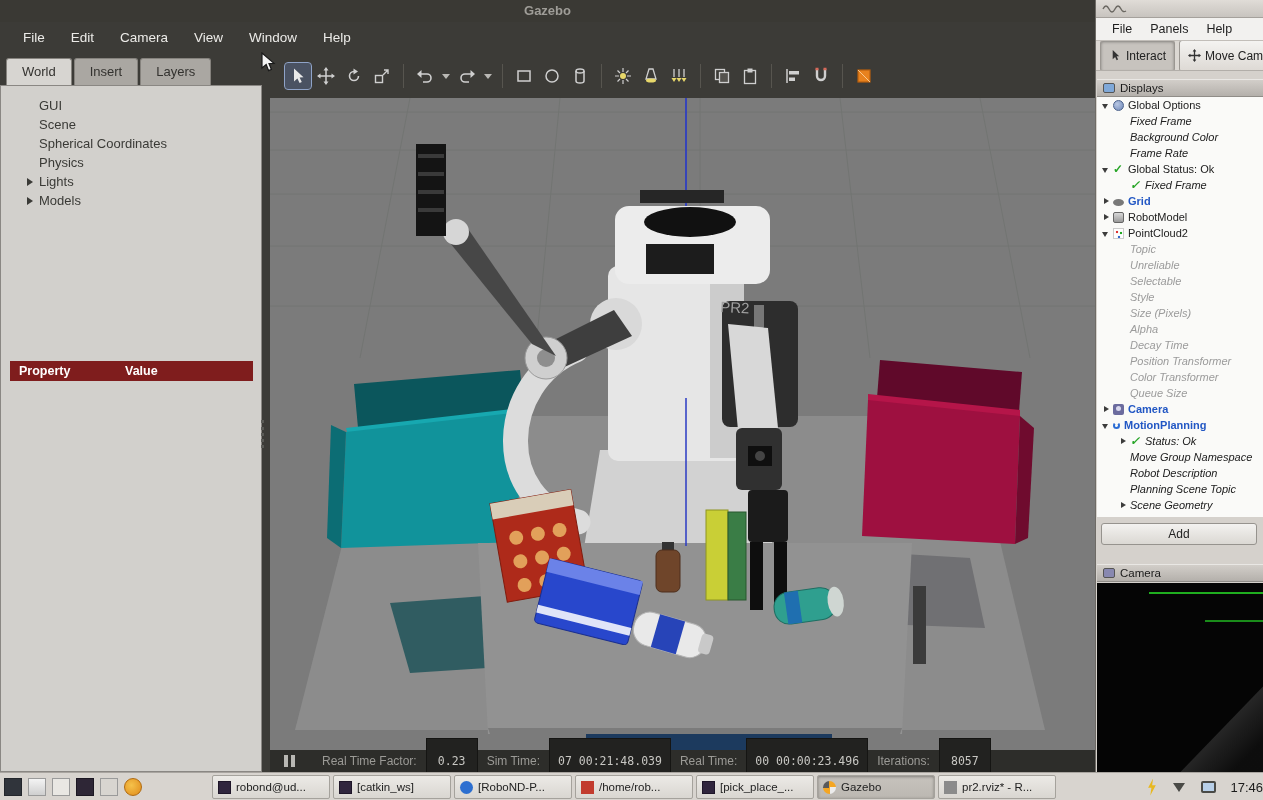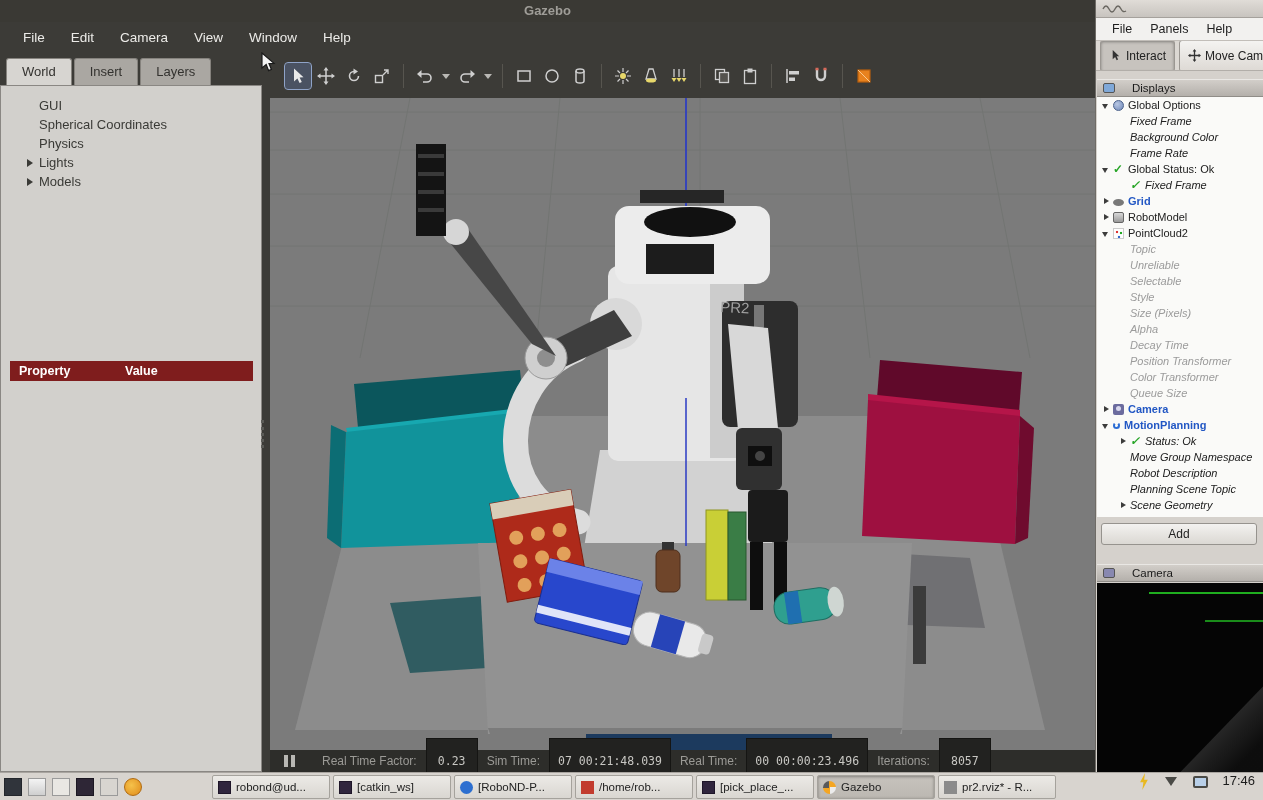--- a/index.html
+++ b/index.html
@@ -45,21 +45,21 @@
 
   
   #rviz-window { position:absolute; left:1095px; top:0; width:168px; height:772px; background:#d5d1cc; border-left:1px solid #6e6b66; overflow:hidden; }
   .rv-titlebar { height:18px; background:linear-gradient(#e0dcd7,#c8c4bf); border-bottom:1px solid #a5a19c; display:flex; align-items:center; padding-left:6px; }
   .rv-menubar { height:23px; background:#f2f1ef; border-bottom:1px solid #c2beb9; display:flex; align-items:center; padding-left:8px; gap:2px; }
   .rv-menu-item { font-size:12.5px; color:#1e1e1e; padding:0 8px; }
   .rv-toolbar { height:30px; background:#dcd8d3; border-bottom:1px solid #b2aea9; display:flex; align-items:center; padding-left:4px; gap:4px; white-space:nowrap; overflow:hidden; }
   .rv-tool { display:inline-flex; align-items:center; gap:4px; height:32px; padding:0 8px; font-size:12px; color:#222; background:linear-gradient(#f4f3f1,#ddd9d4); border:1px solid #9b9792; border-radius:3px; }
   .rv-tool.pressed { background:#c7c3be; box-shadow:inset 0 1px 3px rgba(0,0,0,.35); }
   .rv-tool svg { width:13px; height:13px; }
-  .rv-dockhdr { position:absolute; left:1px; right:0; height:18px; background:linear-gradient(#d2cec9,#b4b0ab); border-top:1px solid #e9e7e4; border-bottom:1px solid #908d88; display:flex; align-items:center; gap:17px; padding-left:6px; font-size:11.5px; color:#1a1a1a; }
+  .rv-dockhdr { position:absolute; left:1px; right:0; height:18px; background:linear-gradient(#d2cec9,#b4b0ab); border-top:1px solid #e9e7e4; border-bottom:1px solid #908d88; display:flex; align-items:center; gap:5px; padding-left:6px; font-size:11.5px; color:#1a1a1a; }
   .rv-displays-hdr { top:79px; }
   .rv-camera-hdr { top:564px; }
   .hdr-ic { width:12px; height:10px; border:1px solid #555; border-radius:2px; background:#7fa8d8; }
   .ic-camhdr { background:#8888b0; }
 
   .rv-tree { position:absolute; left:1px; right:0; top:97px; height:420px; background:#fafaf8; overflow:hidden; }
   .rv-row { display:flex; align-items:center; height:16px; padding-left:5px; font-size:11px; color:#202020; white-space:nowrap; overflow:hidden; }
   .rv-row.lvl1 { padding-left:22px;font-style:italic; }
   .rv-row .exp { flex:none; width:9px; height:9px; margin-right:2px; visibility:hidden; position:relative; }
   .rv-row.exp-right .exp, .rv-row.exp-down .exp { visibility:visible; }
@@ -102,21 +102,21 @@
   .tb-windows { position:absolute; left:212px; right:160px; top:2px; height:24px; display:flex; gap:3px; }
   .tb-win { flex:1 1 0; min-width:0; max-width:118px; display:flex; align-items:center; gap:5px; padding:0 5px; background:linear-gradient(#eceae6,#d9d6d1); border:1px solid #a5a29c; border-radius:2px; overflow:hidden; }
   .tb-win.active { background:linear-gradient(#c7c3bd,#bcb8b2); box-shadow:inset 0 1px 3px rgba(0,0,0,.35); }
   .wicon { flex:none; width:13px; height:13px; background:#888; }
   .ic-terminal .wicon { background:#30253d; border:1px solid #1e1528; }
   .ic-code .wicon { background:#2d6fd0; border-radius:50%; }
   .ic-editor .wicon { background:#c23b2e; }
   .ic-gazebo .wicon { background:conic-gradient(#f5a623 0 25%, #ececec 25% 50%, #f5a623 50% 75%, #5a5a5a 75%); border-radius:50%; }
   .ic-rviz .wicon { background:#8b8b8b; }
   .wlbl { font-size:11.5px; color:#222; white-space:nowrap; overflow:hidden; }
-  .tb-tray { position:absolute; right:0; top:0; width:158px; height:28px; display:flex; align-items:flex-start; justify-content:flex-end; gap:14px; padding-right:8px; }
+  .tb-tray { position:absolute; right:0; top:0; width:158px; height:28px; display:flex; align-items:center; justify-content:flex-end; gap:14px; padding-right:0; }
   .tray-icons { display:flex; align-items:center; gap:16px; }
   .tray-bolt { width:11px; height:17px; background:#e8b820; clip-path:polygon(60% 0,15% 55%,45% 55%,35% 100%,85% 40%,52% 40%); }
   .tray-arrow { width:0; height:0; border-left:6px solid transparent; border-right:6px solid transparent; border-top:9px solid #4a4a46; }
   .tray-display { width:15px; height:12px; border:2px solid #4a4a46; border-radius:2px; background:#b8cfe8; }
   .tb-clock { font-size:13px; color:#1c1c1c; }
 
   #mouse-cursor { position:absolute; left:261px; top:52px; width:15px; height:21px; }
 </style>
 </head>
 <body>
@@ -143,20 +143,24 @@
         
       <span class="gz-tab active">World</span><span class="gz-tab">Insert</span><span class="gz-tab">Layers</span></div>
       <div class="gz-panel-body">
         <div class="gz-tree">
 
             <div class="gz-tree-row">
               <span class="tri"></span>
               <span class="gz-tree-label">GUI</span>
             </div>
 
+            <div class="gz-tree-row">
+              <span class="tri"></span>
+              <span class="gz-tree-label">Scene</span>
+            </div>
 
             <div class="gz-tree-row">
               <span class="tri"></span>
               <span class="gz-tree-label">Spherical Coordinates</span>
             </div>
 
             <div class="gz-tree-row">
               <span class="tri"></span>
               <span class="gz-tree-label">Physics</span>
             </div>

